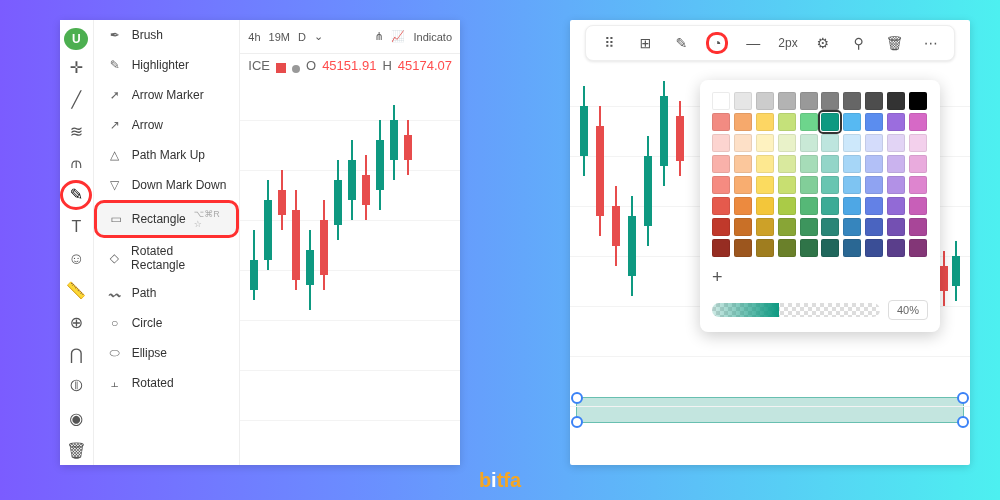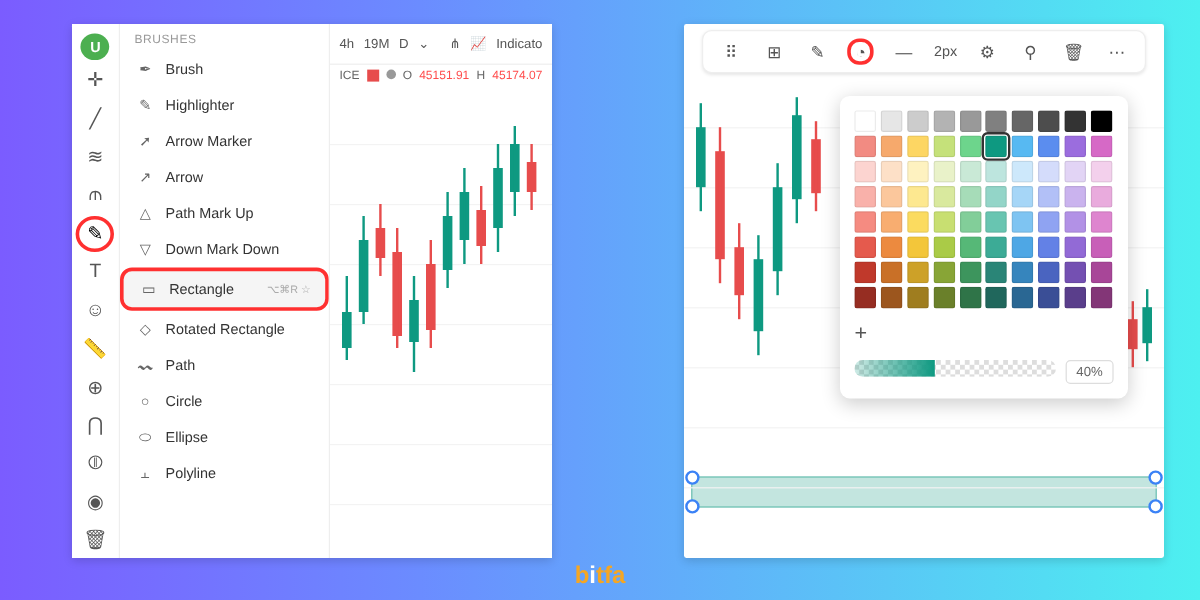--- a/index.html
+++ b/index.html
@@ -13,42 +13,42 @@
 .avatar{width:24px;height:24px;background:#4caf50;border-radius:50%;color:#fff;font-size:12px;font-weight:600;display:flex;align-items:center;justify-content:center}
 .menu{width:175px;background:#fff;border-right:1px solid #eee;overflow:hidden;font-size:12px}
 .menu-section{color:#999;font-size:10px;letter-spacing:.5px;padding:8px 12px 4px;font-weight:500}
 .menu-item{display:flex;align-items:center;gap:8px;padding:6px 12px;color:#333;cursor:pointer}
 .menu-icon{width:18px;height:18px;display:flex;align-items:center;justify-content:center;color:#666}
 .menu-item.ringed{border:3px solid #ff3030;border-radius:10px;background:#f5f5f5}
 .menu-item .shortcut{margin-left:auto;font-size:9px;color:#aaa}
 .chart-area{flex:1;position:relative;background:#fff}
 .topbar{height:34px;border-bottom:1px solid #eee;display:flex;align-items:center;gap:8px;padding:0 8px;font-size:11px;color:#555}
 .topbar .tf{cursor:pointer}
-.price-row{padding:4px 8px;font-size:10px;color:#666;display:flex;gap:6px;align-items:flex-start}
+.price-row{padding:4px 8px;font-size:13px;color:#666;display:flex;gap:6px;align-items:flex-end}
 .price-row .dot{width:8px;height:8px;border-radius:50%;background:#999}
 .price-row .o{color:#ff4d4d}
 .candles{position:absolute;left:0;right:0;top:60px;bottom:0}
 .grid-line{position:absolute;left:0;right:0;border-top:1px solid #f3f3f3}
 .candle{position:absolute;width:8px}
 .candle .wick{position:absolute;left:3px;width:2px;background:inherit}
 .candle.up{background:#0e9981}
 .candle.dn{background:#e74c4c}
 
 .rp-top{height:46px;display:flex;align-items:center;justify-content:center}
 .rp-toolbar{display:flex;align-items:center;gap:14px;background:#fff;border:1px solid #eee;border-radius:8px;padding:6px 12px;box-shadow:0 1px 3px rgba(0,0,0,.1)}
 .rp-btn{width:22px;height:22px;display:flex;align-items:center;justify-content:center;color:#555;cursor:pointer;font-size:14px}
 .rp-btn.ringed{border:3px solid #ff3030;border-radius:10px;padding:2px}
 .rp-chart{position:absolute;left:0;right:0;top:46px;bottom:0}
 .color-pop{position:absolute;right:30px;top:60px;width:240px;background:#fff;border-radius:8px;box-shadow:0 4px 16px rgba(0,0,0,.2);padding:12px;z-index:10}
 .swatch-grid{display:grid;grid-template-columns:repeat(10,1fr);gap:3px}
 .sw{width:18px;height:18px;border-radius:2px;cursor:pointer;border:1px solid rgba(0,0,0,.08)}
 .sw.sel{outline:2px solid #333;outline-offset:1px}
 .op-row{margin-top:12px;font-size:11px;color:#666}
 .op-label{margin-bottom:6px}
-.op-slider-row{display:flex;align-items:flex-start;gap:8px}
+.op-slider-row{display:flex;align-items:center;gap:8px}
 .op-track{flex:1;height:14px;border-radius:7px;background:repeating-conic-gradient(#ddd 0 25%,#fff 0 50%) 0 0/8px 8px;position:relative;overflow:hidden}
 .op-fill{position:absolute;left:0;top:0;bottom:0;width:40%;background:linear-gradient(90deg,rgba(14,153,129,.2),rgba(14,153,129,1))}
 .op-val{border:1px solid #ddd;border-radius:4px;padding:3px 8px;font-size:11px}
 .plus-btn{margin-top:10px;font-size:18px;color:#555;cursor:pointer}
 .rect-strip{position:absolute;left:6px;right:6px;height:26px;bottom:42px;background:rgba(14,153,129,.25);border:1px solid rgba(14,153,129,.5)}
 .handle{position:absolute;width:12px;height:12px;background:#fff;border:2px solid #3b82f6;border-radius:50%}
 .brand{position:absolute;left:50%;bottom:8px;transform:translateX(-50%);font-weight:700;font-size:20px;color:#f5a623}
 .brand .i{color:#fff}
 </style>
 </head>
@@ -66,21 +66,20 @@
     <div class="tb-btn">☺</div>
     <div class="tb-btn">📏</div>
     <div class="tb-btn">⊕</div>
     <div class="tb-btn">⋂</div>
     <div class="tb-btn">⦷</div>
     <div class="tb-btn">◉</div>
     <div class="tb-btn">🗑</div>
   </div>
 
   <div class="menu">
-    <div class="menu-section">BRUSHES</div>
     <div class="menu-item">
         <span class="menu-icon">✒</span>
         <span>Brush</span>
       </div>
     <div class="menu-item">
         <span class="menu-icon">✎</span>
         <span>Highlighter</span>
       </div>
 
     <div class="menu-item">
@@ -116,21 +115,21 @@
     <div class="menu-item">
         <span class="menu-icon">○</span>
         <span>Circle</span>
       </div>
     <div class="menu-item">
         <span class="menu-icon">⬭</span>
         <span>Ellipse</span>
       </div>
     <div class="menu-item">
         <span class="menu-icon">⫠</span>
-        <span>Polyline</span>
+        <span>Rotated</span>
       </div>
   </div>
 
   <div class="chart-area">
     <div class="topbar">
       <span class="tf">4h</span>
       <span class="tf">19M</span>
       <span class="tf">D</span>
       <span>⌄</span>
       <span style="margin-left:auto">⋔</span>

